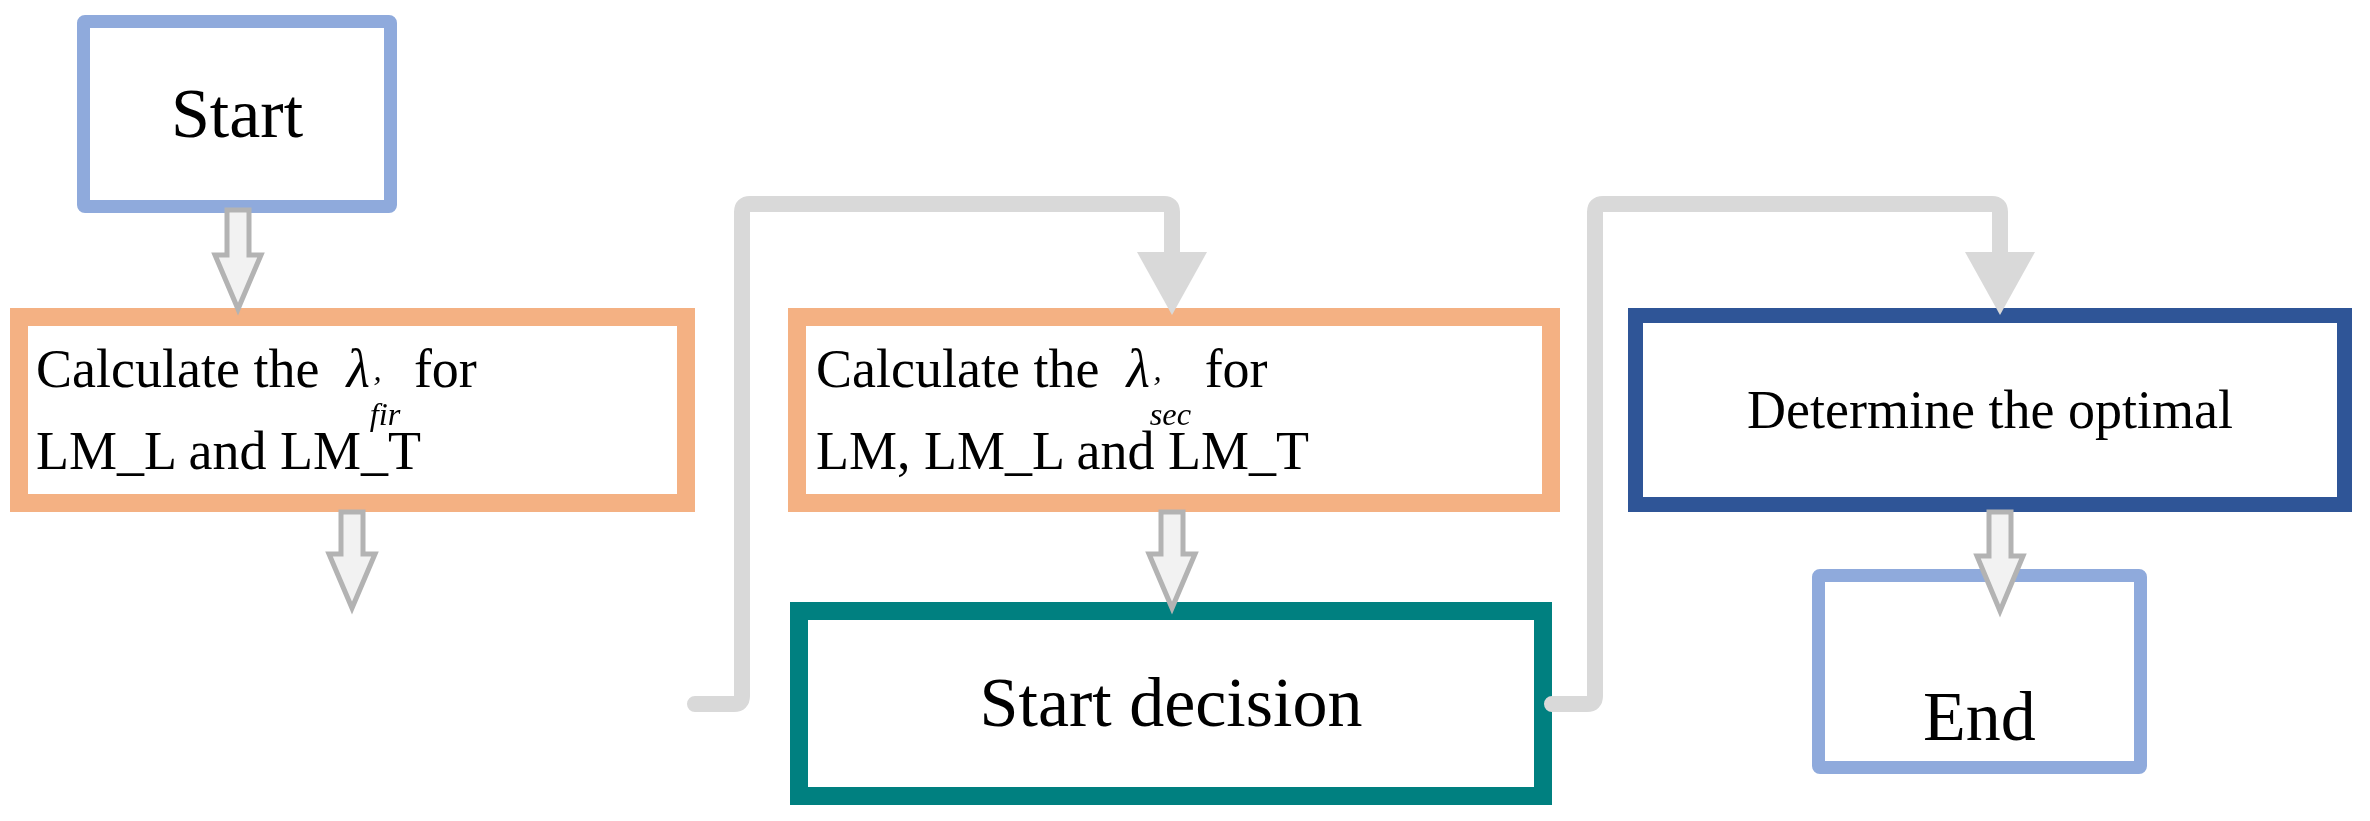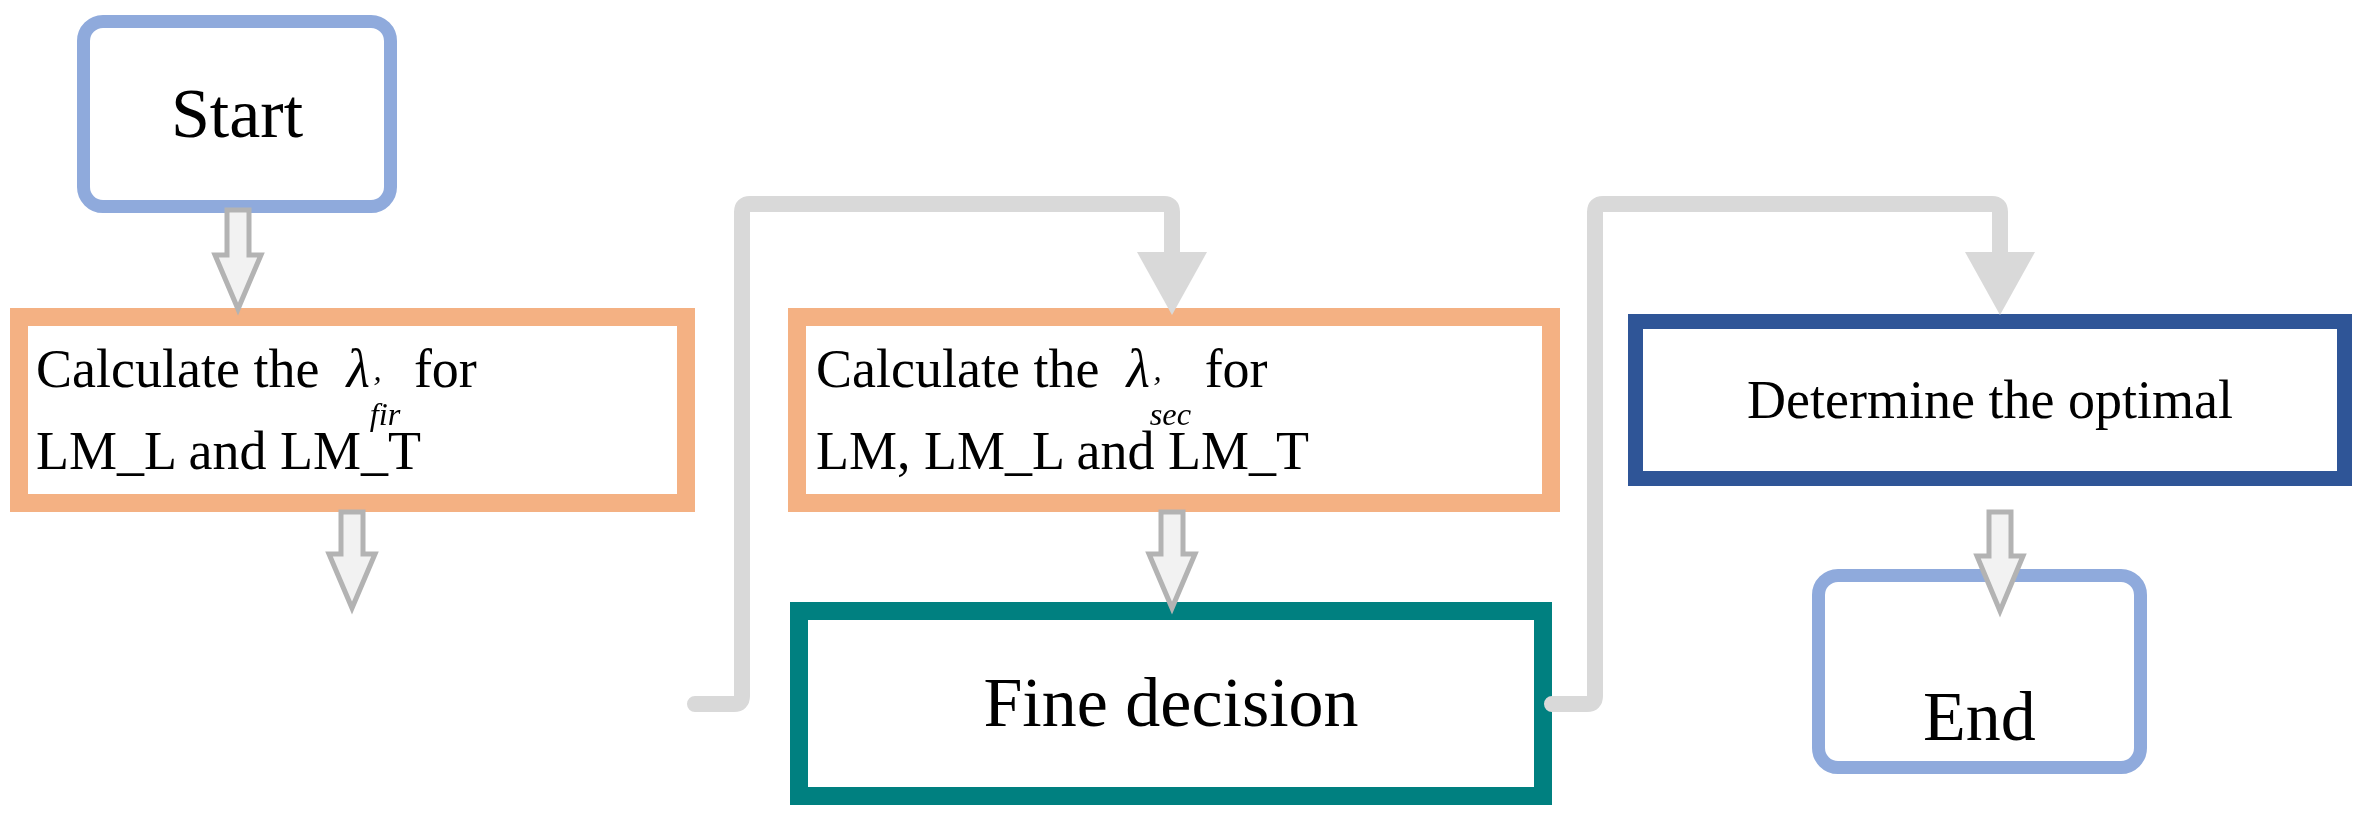--- a/index.html
+++ b/index.html
@@ -27,21 +27,21 @@
     flex-direction: column;
     align-items: center;
     justify-content: center;
     z-index: 2;
     font-size: 54px;
     line-height: 1.26;
   }
   .node .line { white-space: pre-wrap; }
   .terminal {
     border: 13px solid var(--start-end-border, #8faadc);
-    border-radius: 26px;
+    border-radius: 8px;
     font-size: 70px;
   }
   .start { left: 77px; top: 15px; width: 320px; height: 198px; }
   .end   { left: 1812px; top: 569px; width: 335px; height: 205px; justify-content: flex-end; }
 
   .calc1 {
     left: 10px; top: 308px; width: 685px; height: 204px;
     border: 18px solid var(--calc-border, #f4b183);
     align-items: flex-start; padding-left: 8px;
   }
@@ -54,24 +54,23 @@
     left: 10px; top: 602px; width: 685px; height: 203px;
     border: 17px solid var(--rough-border, #c5e0b4);
     font-size: 70px;
   }
   .fine {
     left: 790px; top: 602px; width: 762px; height: 203px;
     border: 18px solid var(--fine-border, #008080);
     font-size: 70px;
   }
   .optimal {
-    left: 1628px; top: 308px; width: 724px; height: 172px;
+    left: 1628px; top: 308px; width: 724px; height: 204px;
     border: 15px solid var(--optimal-border, #2f5597);
     text-align: center;
-    margin-top: 6px;
   }
 
   
   .lam { font-style: italic; }
   .lam-stack {
     display: inline-flex;
     flex-direction: column;
     align-items: flex-start;
     font-size: 0.60em;
     font-style: italic;
@@ -102,21 +101,21 @@
     <div class="line">LM_L and LM_T</div>
   </div>
 
 
   <div class="node calc2">
     <div class="line"><span>Calculate the  </span><span class="lam">λ</span><span class="lam-stack"><span class="lam-prime">’</span><span class="lam-sub">sec</span></span><span> for</span></div>
     <div class="line">LM, LM_L and LM_T</div>
   </div>
 
   <div class="node fine">
-    <div class="line">Fine decision</div>
+    <div class="line">Start decision</div>
   </div>
 
   <div class="node optimal">
     <div class="line">Determine the optimal</div>
   </div>
 
   <div class="node terminal end">
     <div class="line">End</div>
   </div>
 

